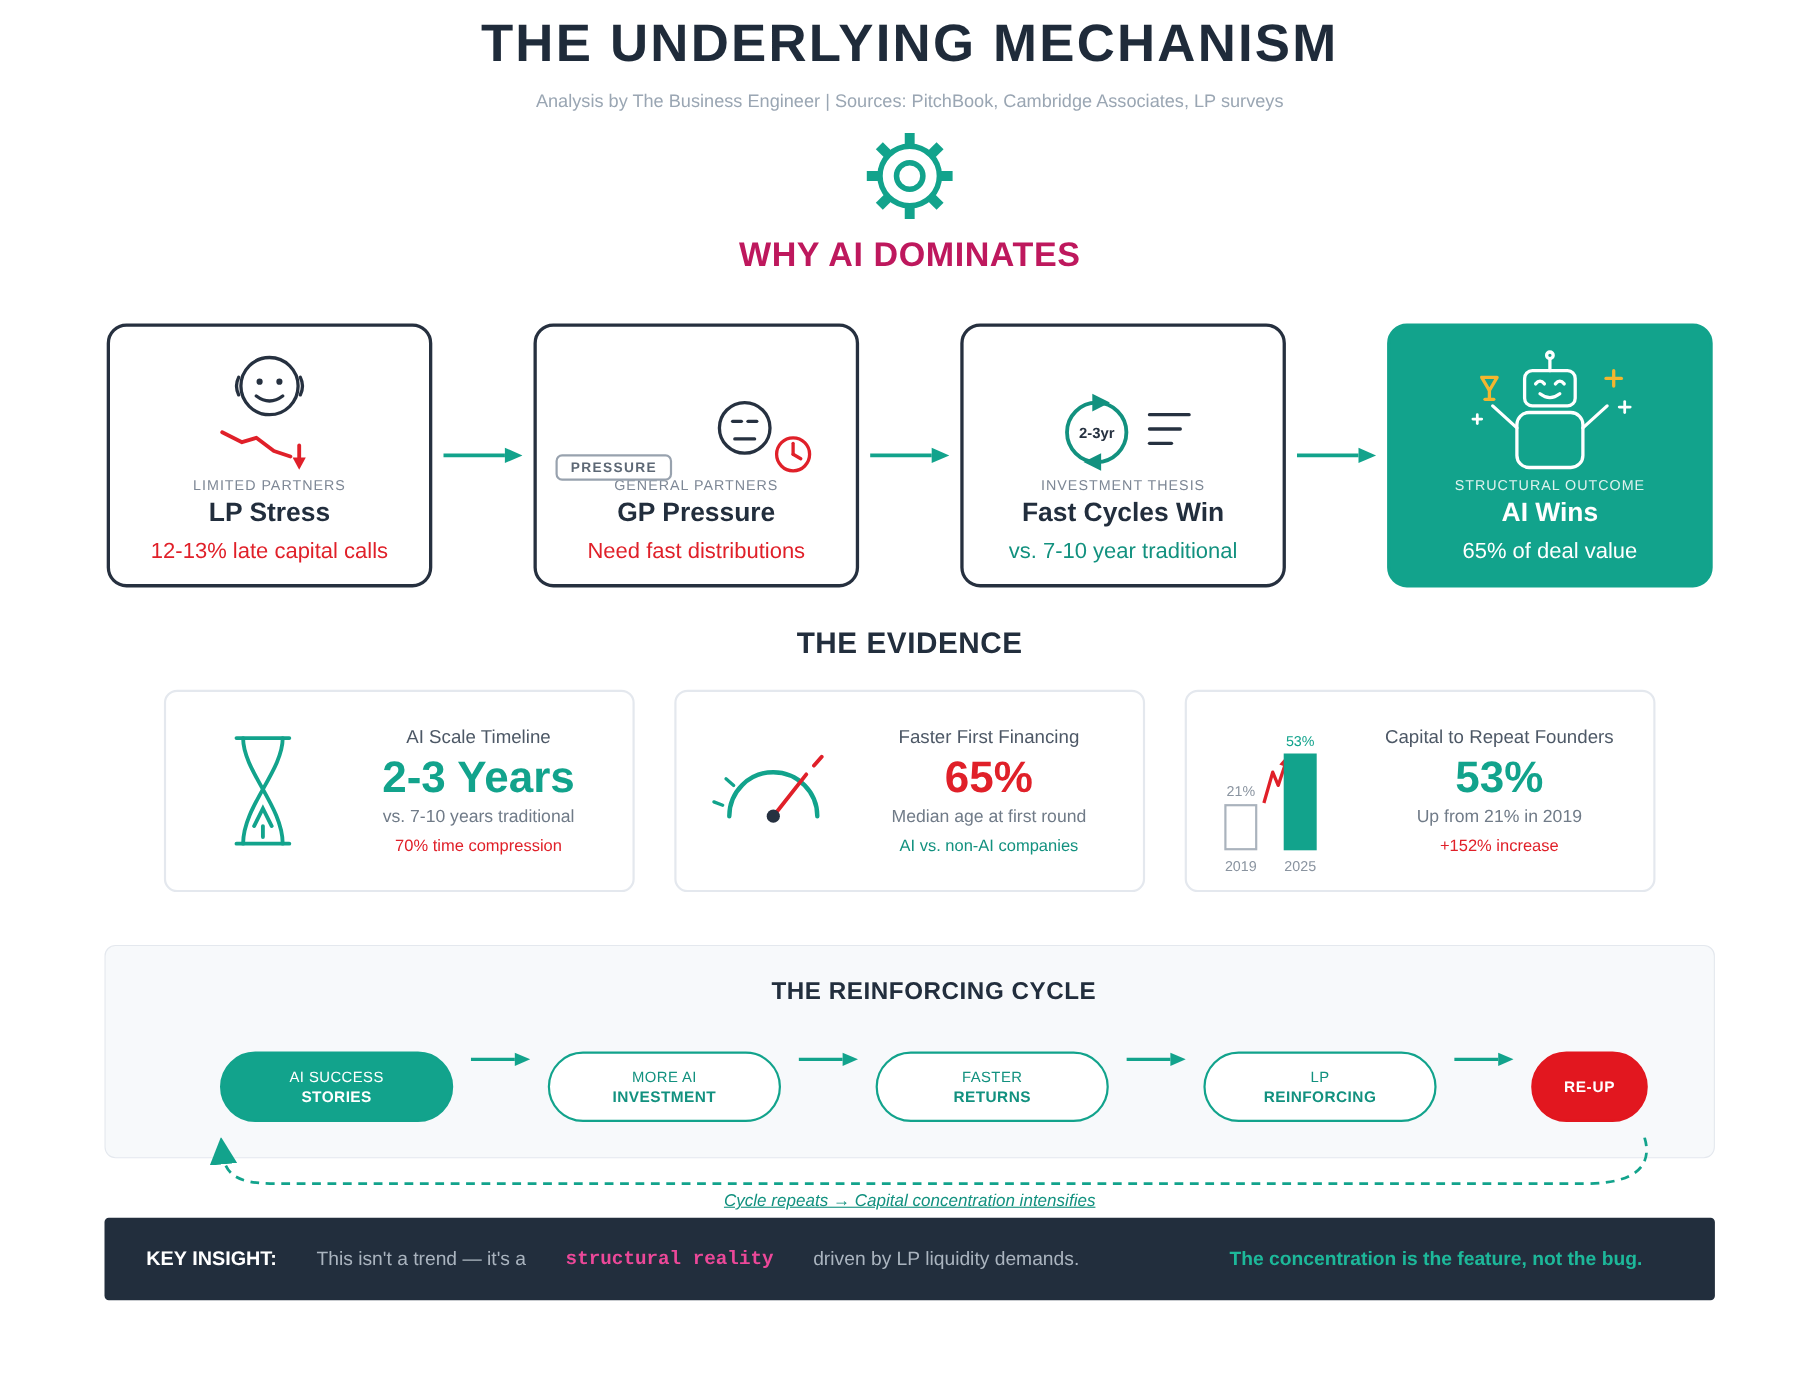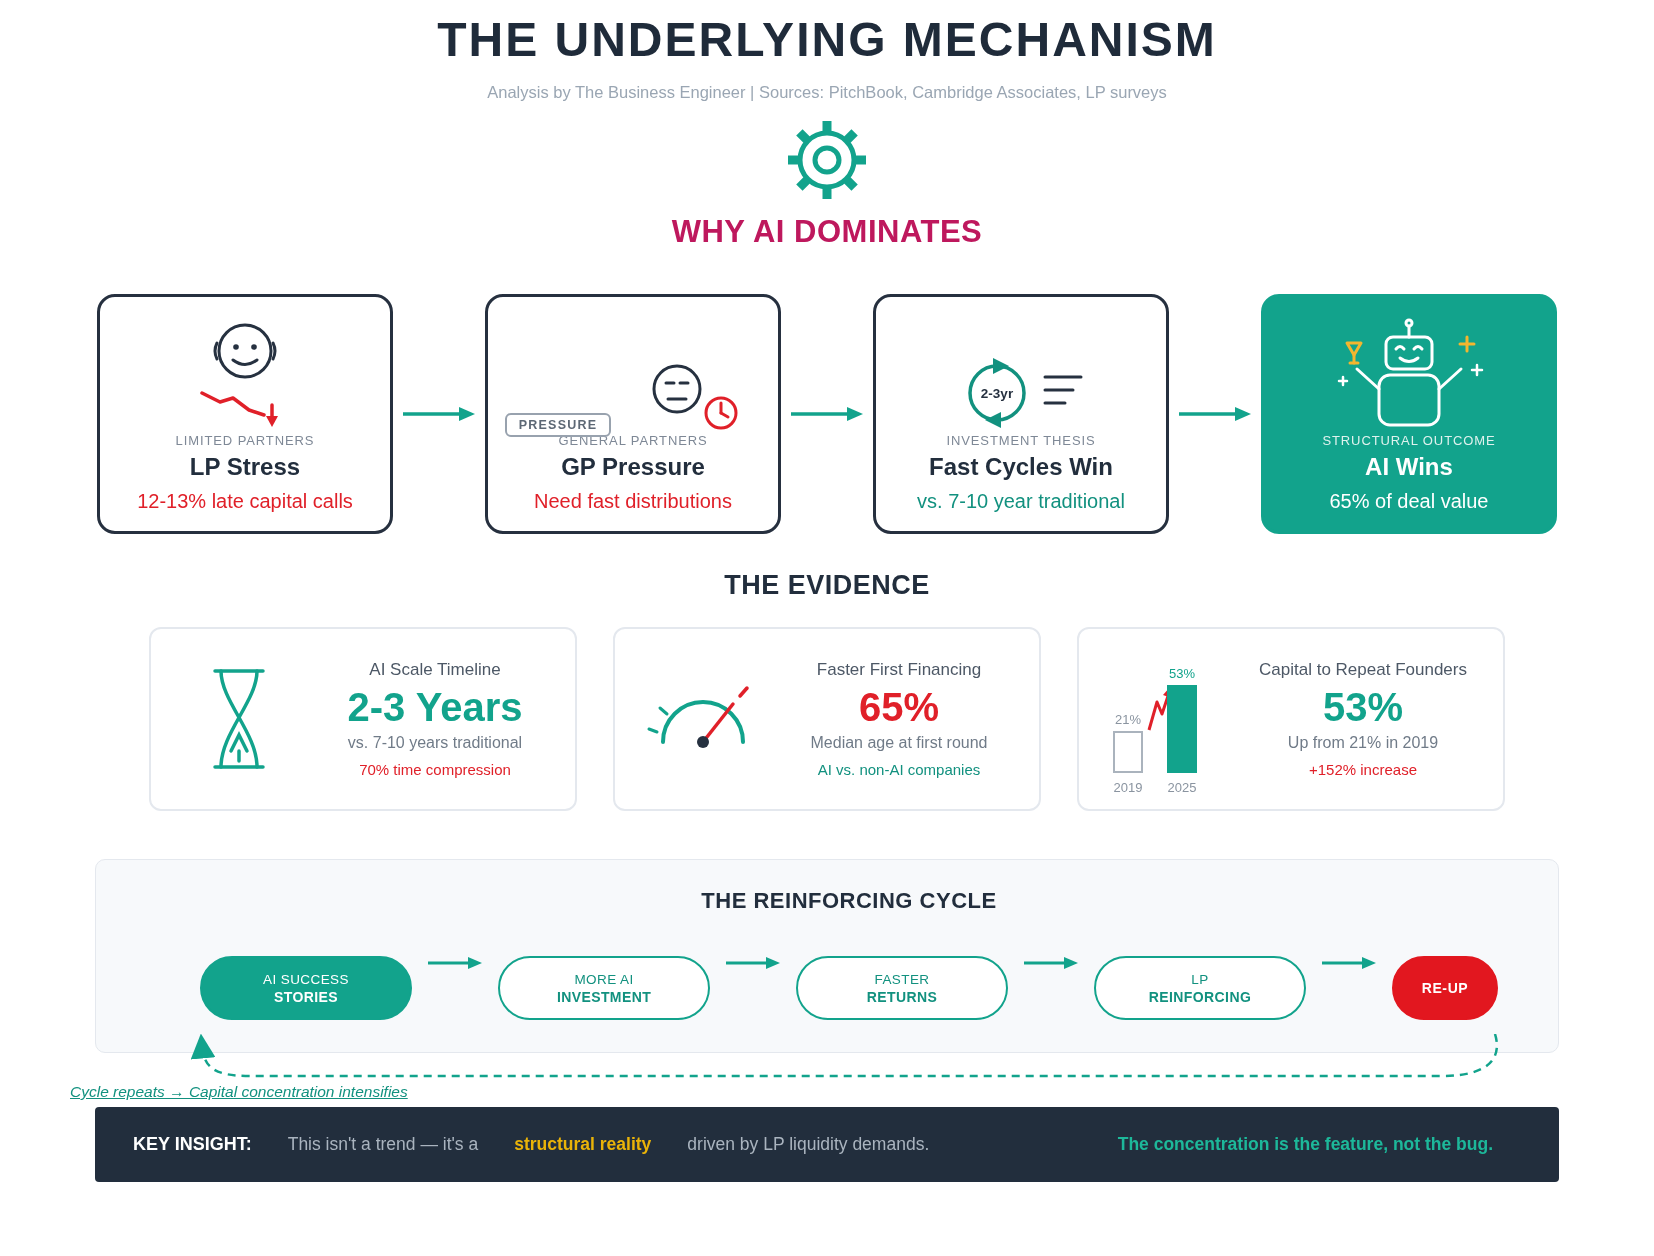--- a/index.html
+++ b/index.html
@@ -88,32 +88,32 @@
     display: flex; flex-direction: column; justify-content: center; align-items: center;
   }
   .pill .l1 { font-size: 13.5px; letter-spacing: 0.4px; }
   .pill .l2 { font-size: 14px; font-weight: 700; letter-spacing: 0.4px; margin-top: 2px; }
   .pill-teal { background: #12a38c; border-color: #12a38c; color: #fff; }
   .pill-red { width: 106px; background: #e2171f; border-color: #e2171f; color: #fff; }
   .pill-red .l1 { font-weight: 700; font-size: 14px; letter-spacing: 0.6px; }
   .cycle-arrow { display: flex; align-items: center; }
   .loop-svg { position: absolute; left: 110px; top: 1034px; pointer-events: none; }
   .cycle-caption {
-    margin-top: 30px; text-align: left; font-size: 15.5px; font-style: italic;
+    margin-top: 30px; text-align: center; font-size: 15.5px; font-style: italic;
     color: #12917f; text-decoration: underline;
   }
 
   
   .footer {
     width: 1464px; margin: 6px auto 0; height: 75px; background: #222e3d; border-radius: 4px;
     display: flex; align-items: center; padding: 0 38px; gap: 36px; font-size: 17.5px;
   }
   .fi-label { color: #ffffff; font-weight: 700; font-size: 18px; }
   .fi-gray { color: #aab4bf; }
-  .fi-white { color: #eab308; font-weight: 700; }
+  .fi-white { color: #ec4899; font-weight: 700; font-family: Liberation Mono, monospace; }
   .fi-teal { color: #1db89a; font-weight: 700; margin-left: auto; padding-right: 28px; }
 </style>
 </head>
 <body>
 
 <div class="wrap">
 
   <div class="header">
     <h1 class="page-title">THE UNDERLYING MECHANISM</h1>
     <p class="subtitle">Analysis by The Business Engineer | Sources: PitchBook, Cambridge Associates, LP surveys</p>

